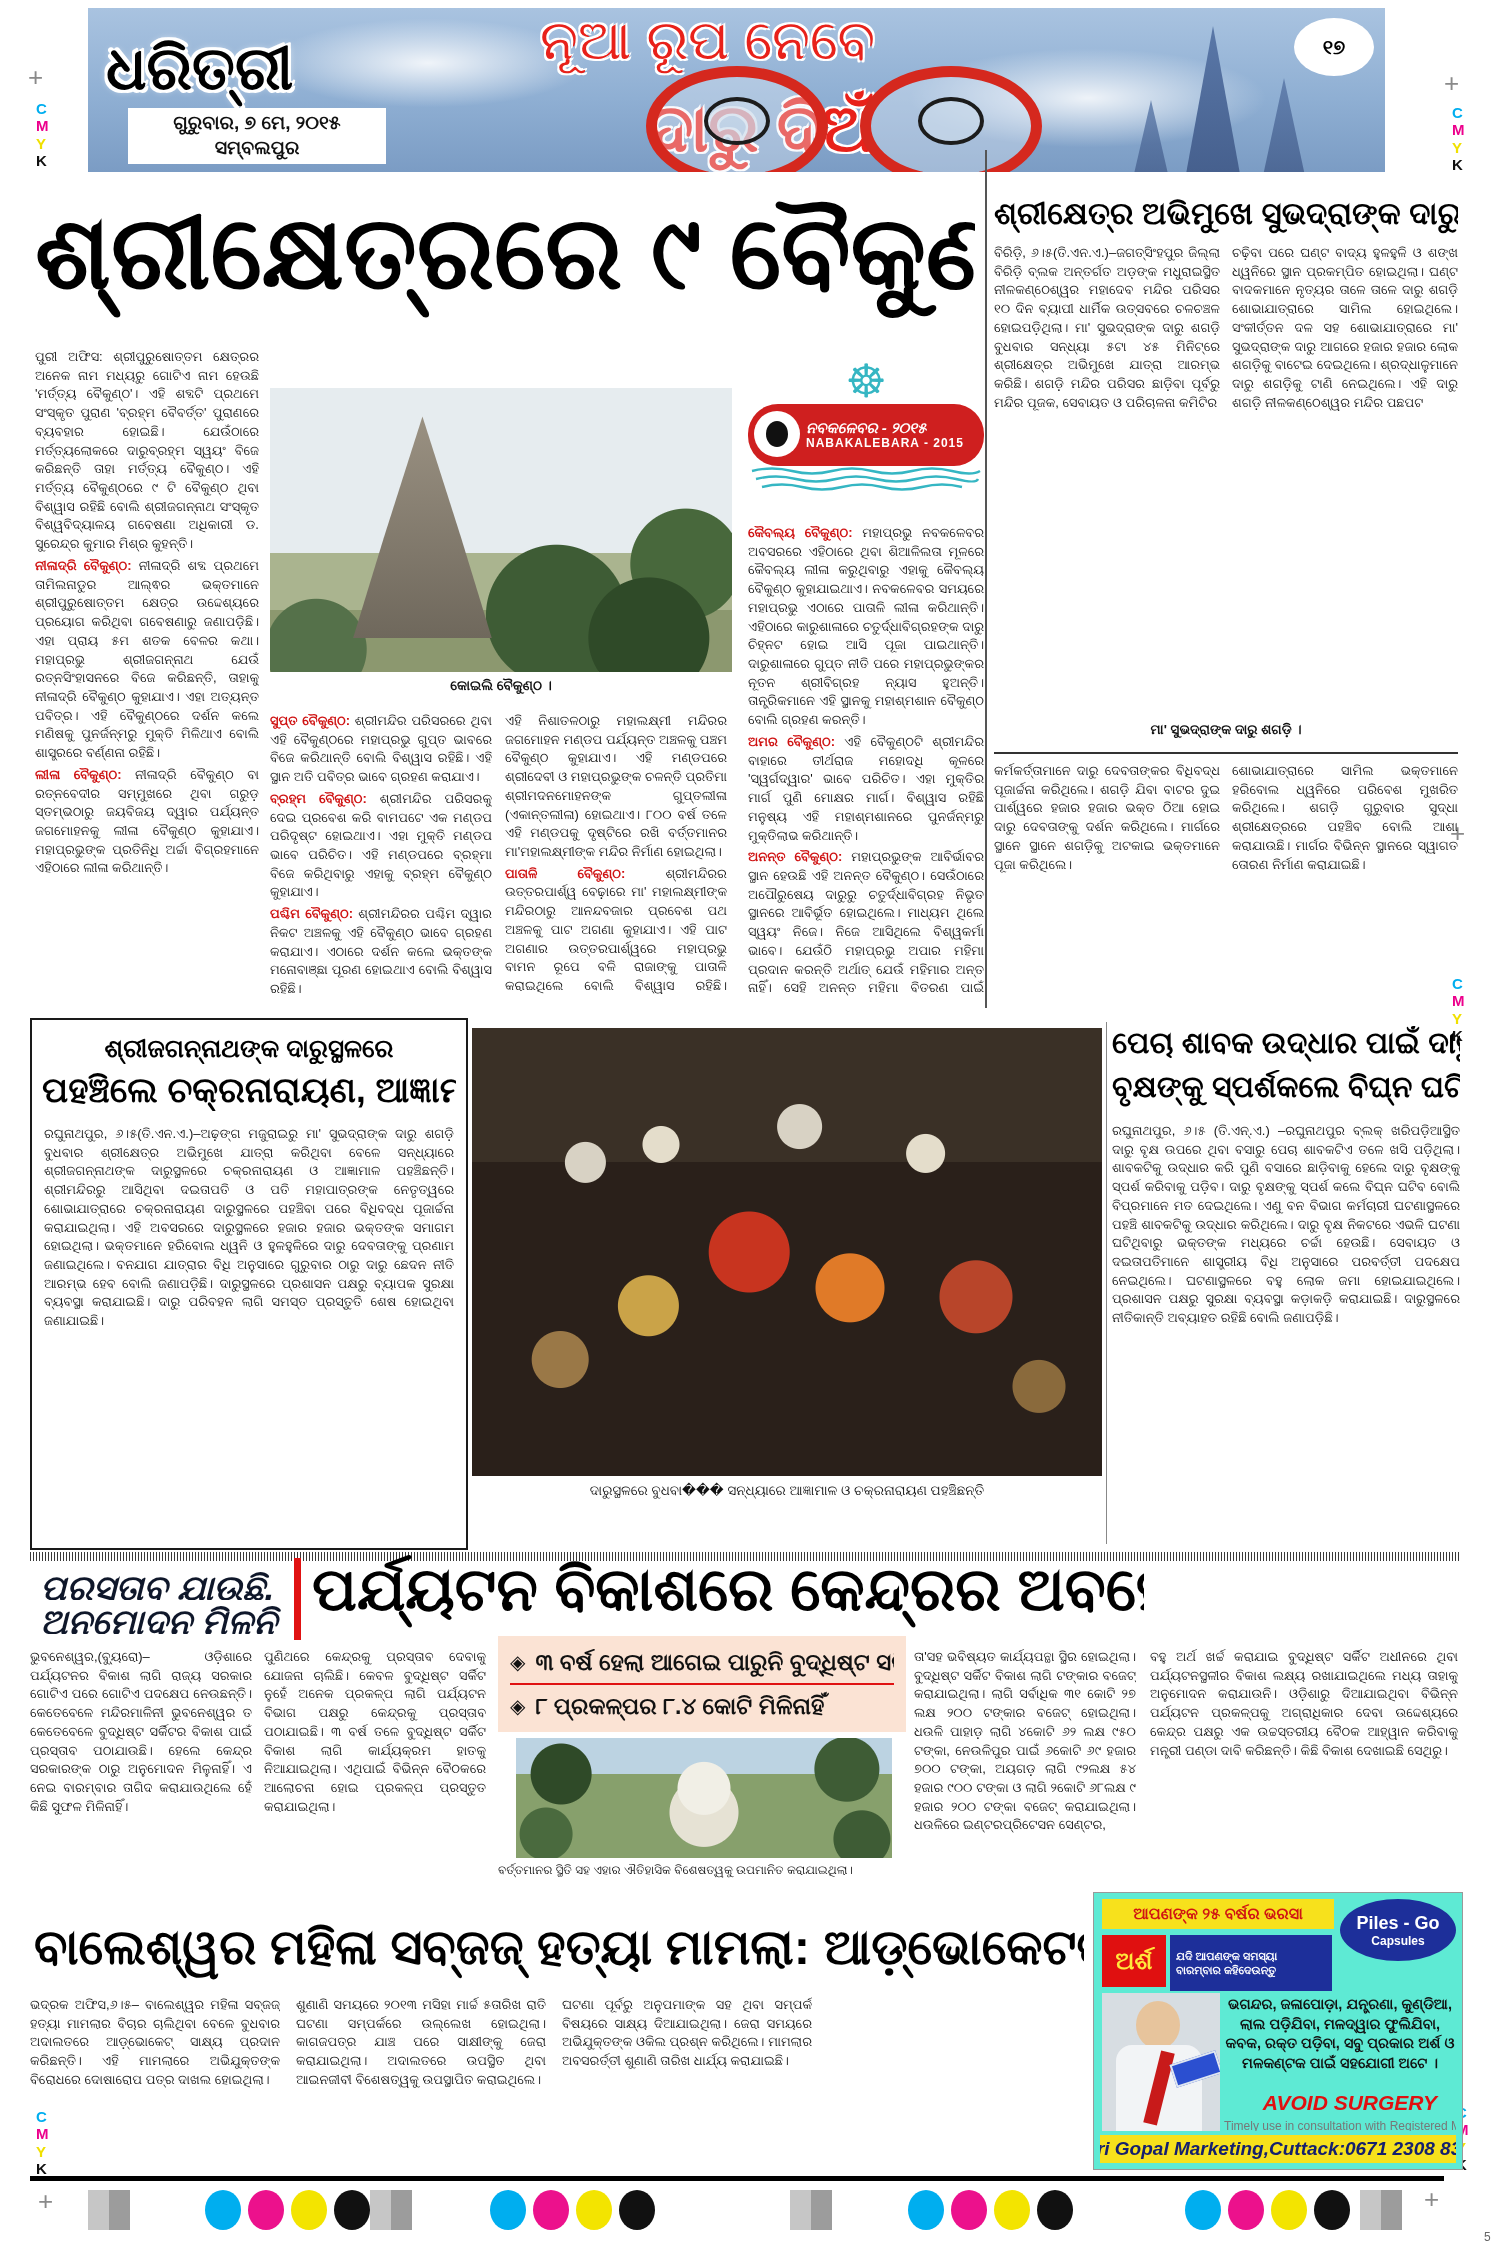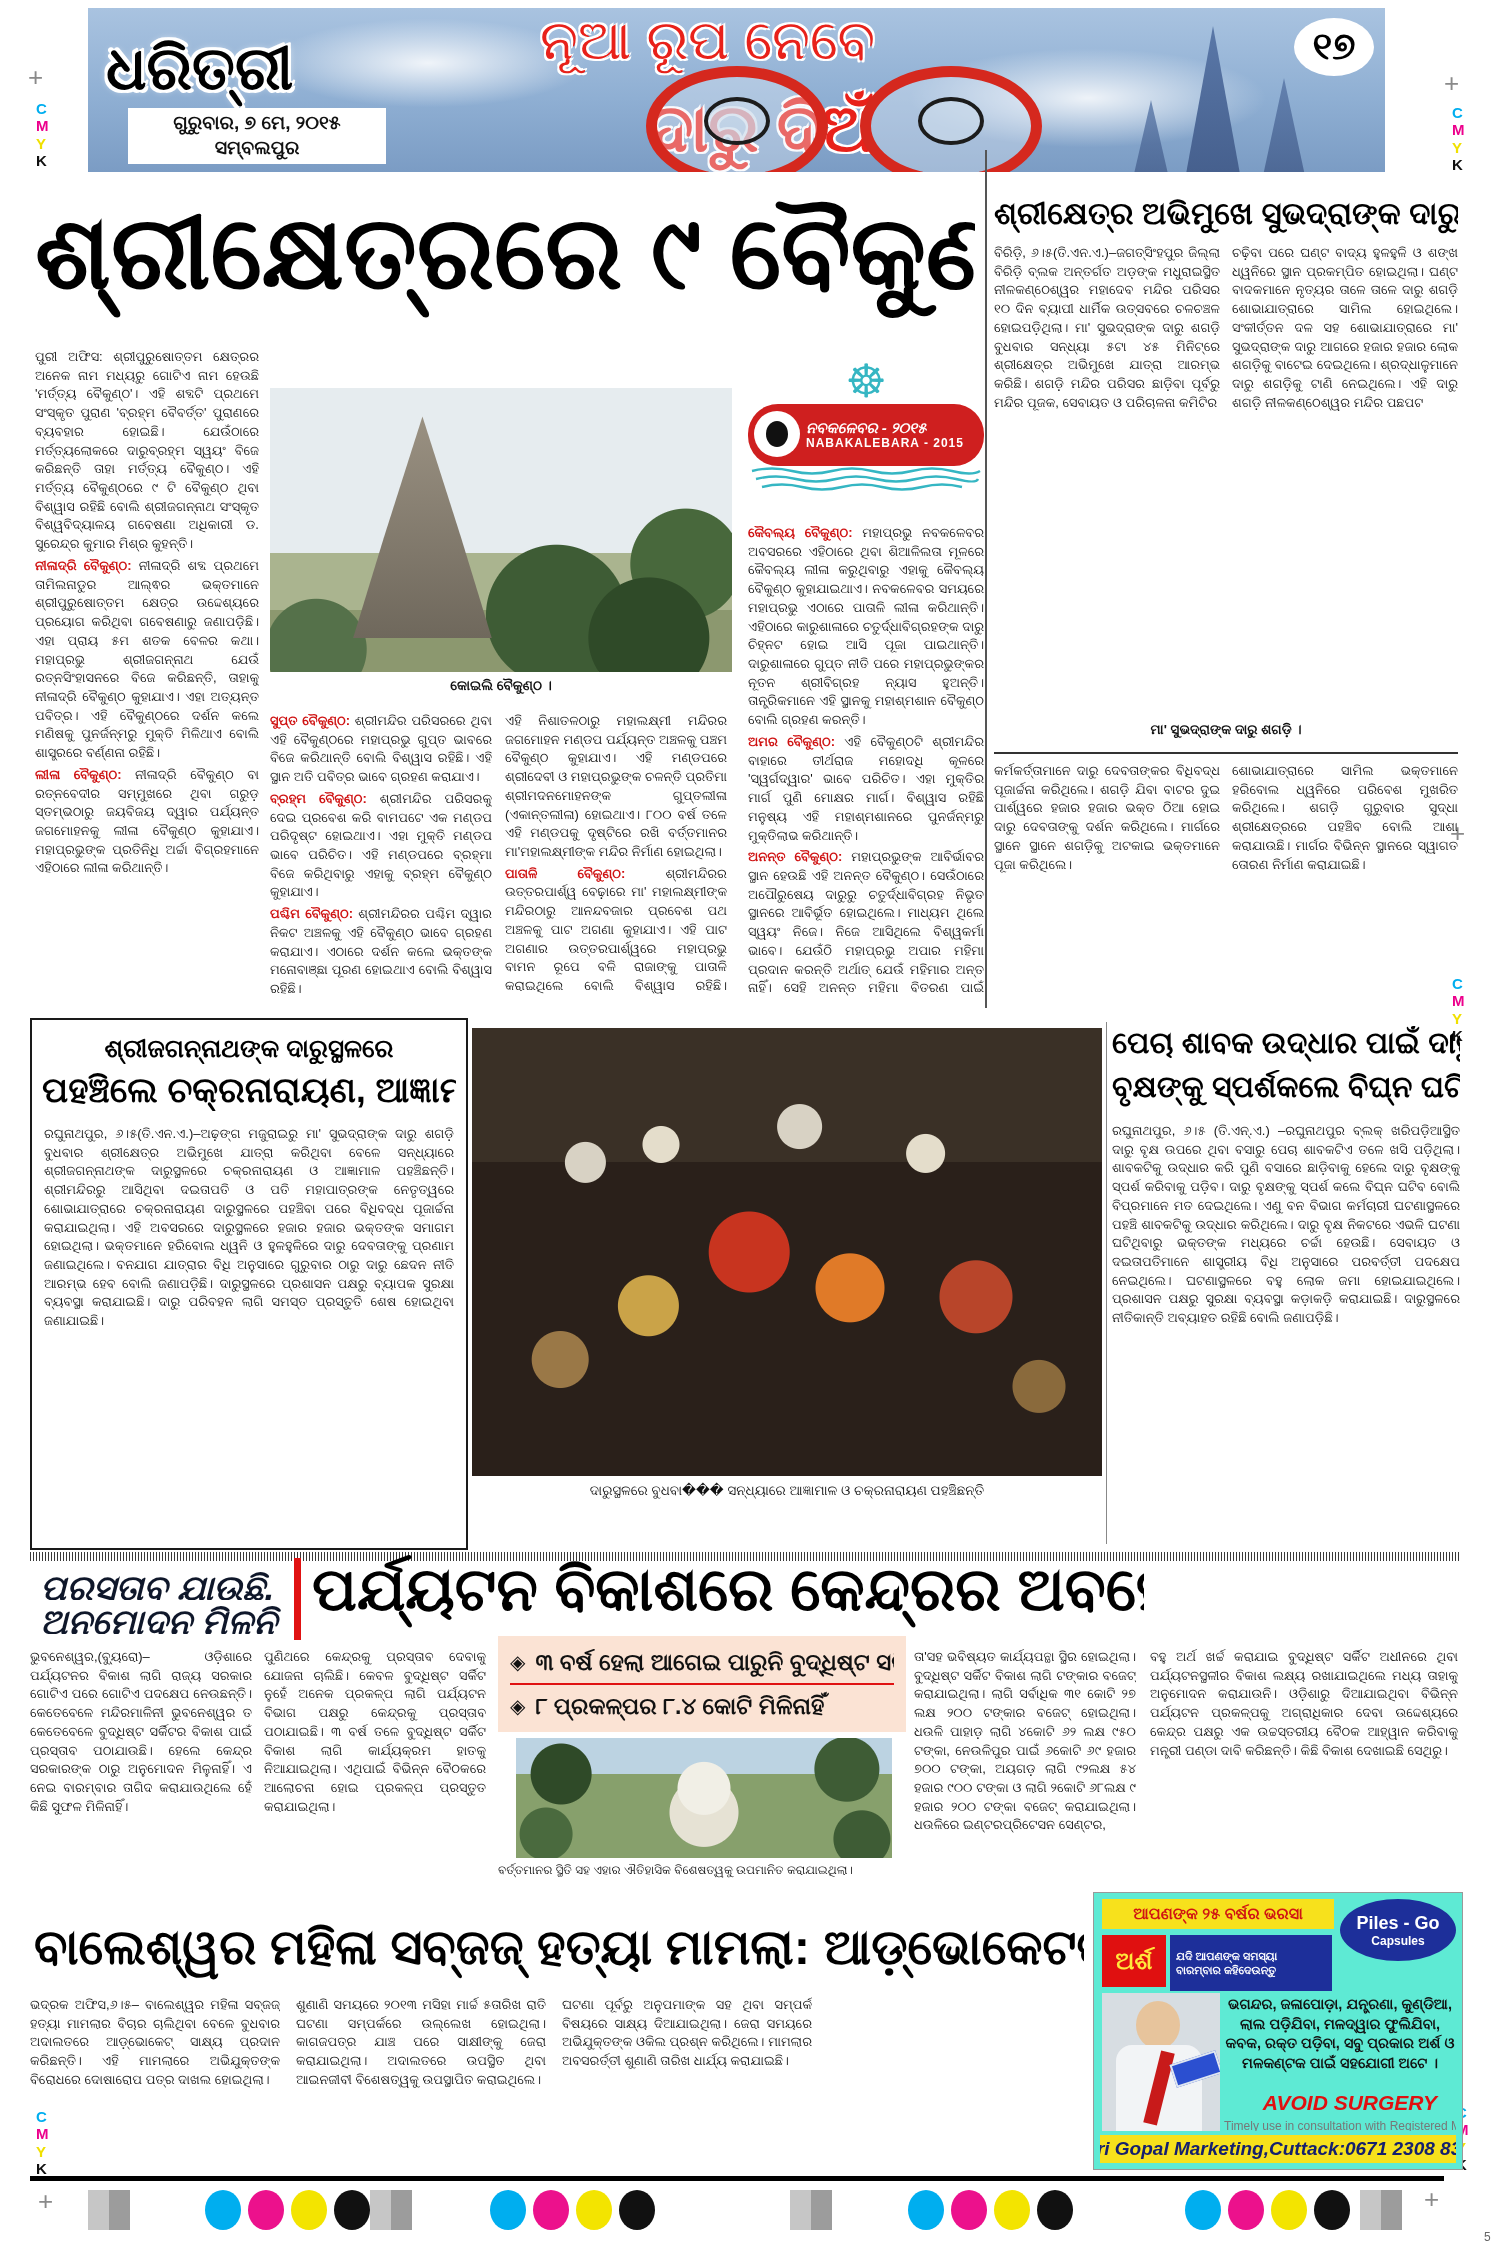--- a/index.html
+++ b/index.html
@@ -23,21 +23,21 @@
   .datebox{position:absolute;left:40px;top:100px;width:258px;height:56px;background:#fff;
     display:flex;flex-direction:column;justify-content:center;align-items:center;font-weight:700;font-size:19px;color:#111;line-height:1.3;}
   .banner1{position:absolute;left:452px;top:0px;font-size:55px;font-weight:400;color:#e8211a;white-space:nowrap;
     text-shadow:-2px -2px 0 #fff,2px -2px 0 #fff,-2px 2px 0 #fff,2px 2px 0 #fff;}
   .banner2{position:absolute;left:560px;top:82px;font-size:66px;font-weight:700;color:#e8211a;white-space:nowrap;
     text-shadow:-2px -2px 0 #fff,2px -2px 0 #fff,-2px 2px 0 #fff,2px 2px 0 #fff;}
   .eye{position:absolute;width:160px;height:98px;border:11px solid #d5281e;border-radius:50%;background:rgba(235,242,248,.35);}
   .pupil{width:58px;height:40px;border:4px solid #1c1c1c;border-radius:50%;margin:20px auto 0;background:rgba(205,220,235,.65);}
   .spire{position:absolute;background:linear-gradient(180deg,#5a78a8,#46608e);clip-path:polygon(50% 0,86% 100%,14% 100%);}
   .oval{position:absolute;width:80px;height:58px;background:#fff;border-radius:50%;
-    display:flex;align-items:center;justify-content:center;font-size:38px;font-weight:700;color:#000;}
+    display:flex;align-items:center;justify-content:center;font-size:20px;font-weight:700;color:#000;}
   
   .hl{font-weight:700;color:#000;white-space:nowrap;overflow:hidden;}
   .bodycol{font-size:13px;line-height:1.44;text-align:justify;overflow:hidden;}
   .bodycol p{margin:0 0 3px 0;}
   .sub{color:#cf1212;font-weight:700;}
   .cap{font-weight:700;font-size:13.5px;text-align:center;color:#111;overflow:hidden;white-space:nowrap;}
   .vrule{background:#555;width:2px;}
   .hrule{background:#333;height:2px;}
   
   .photo{overflow:hidden;}

